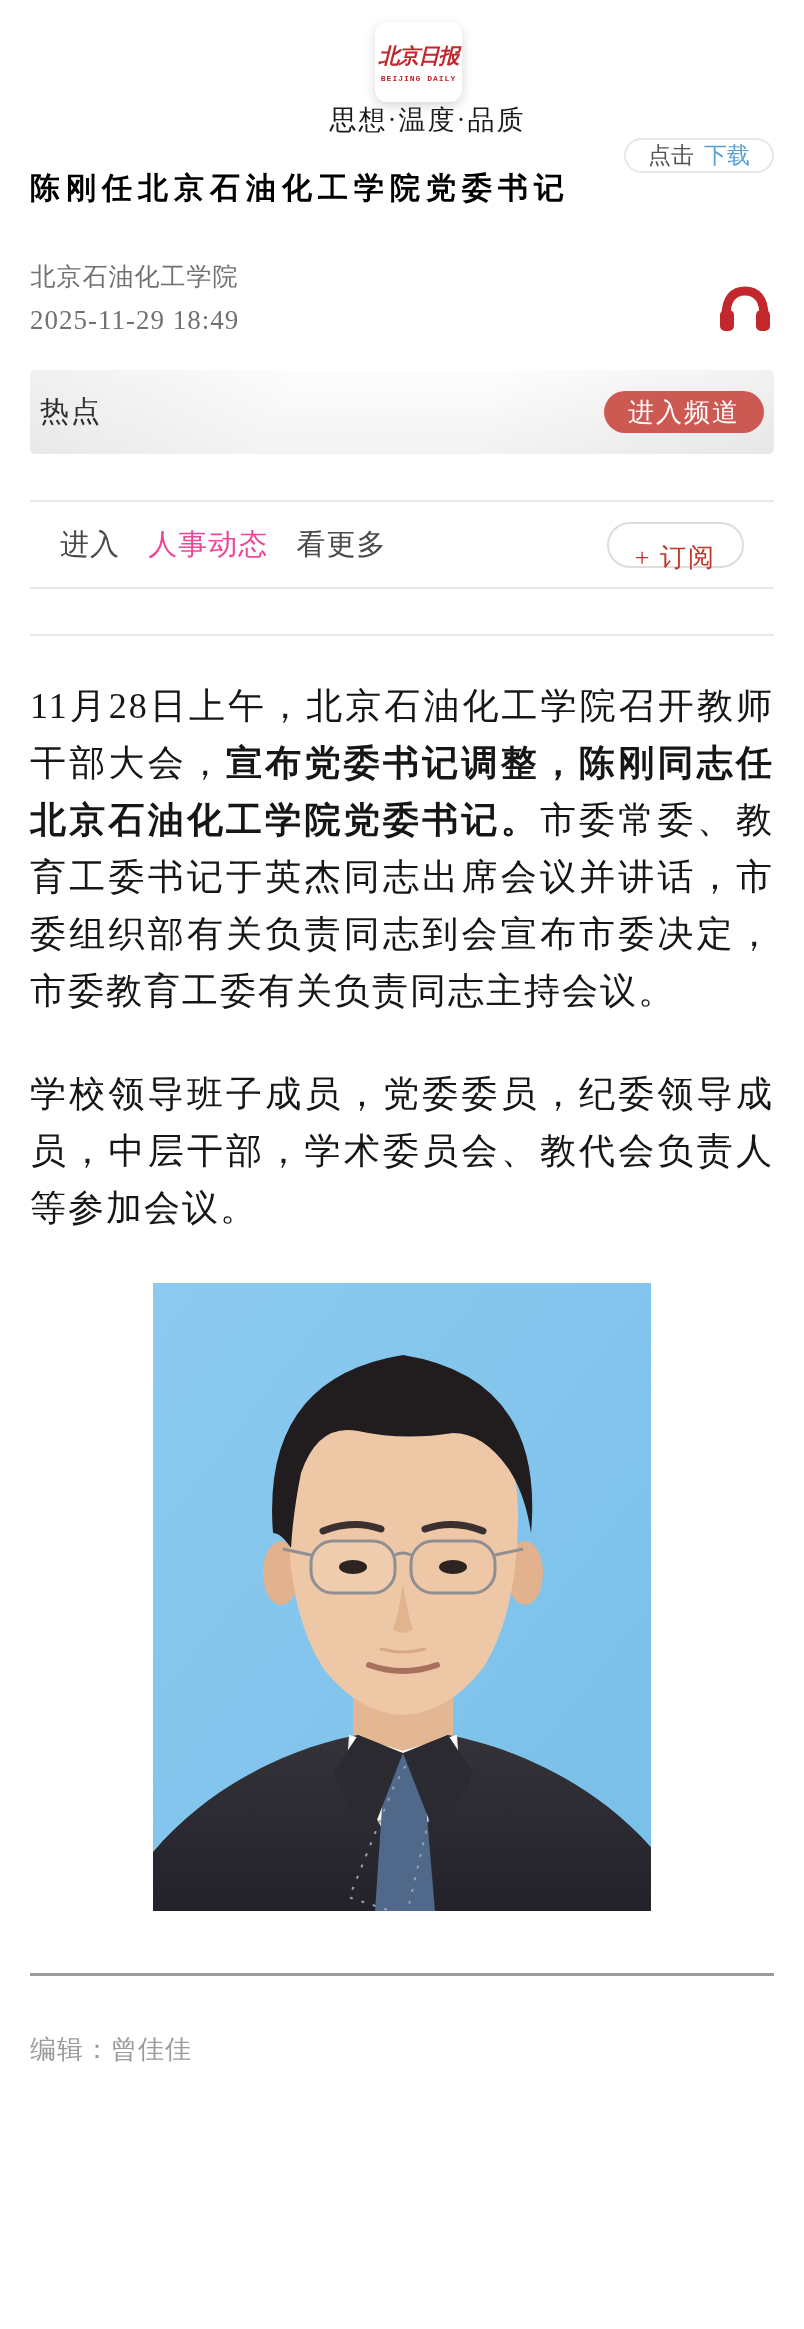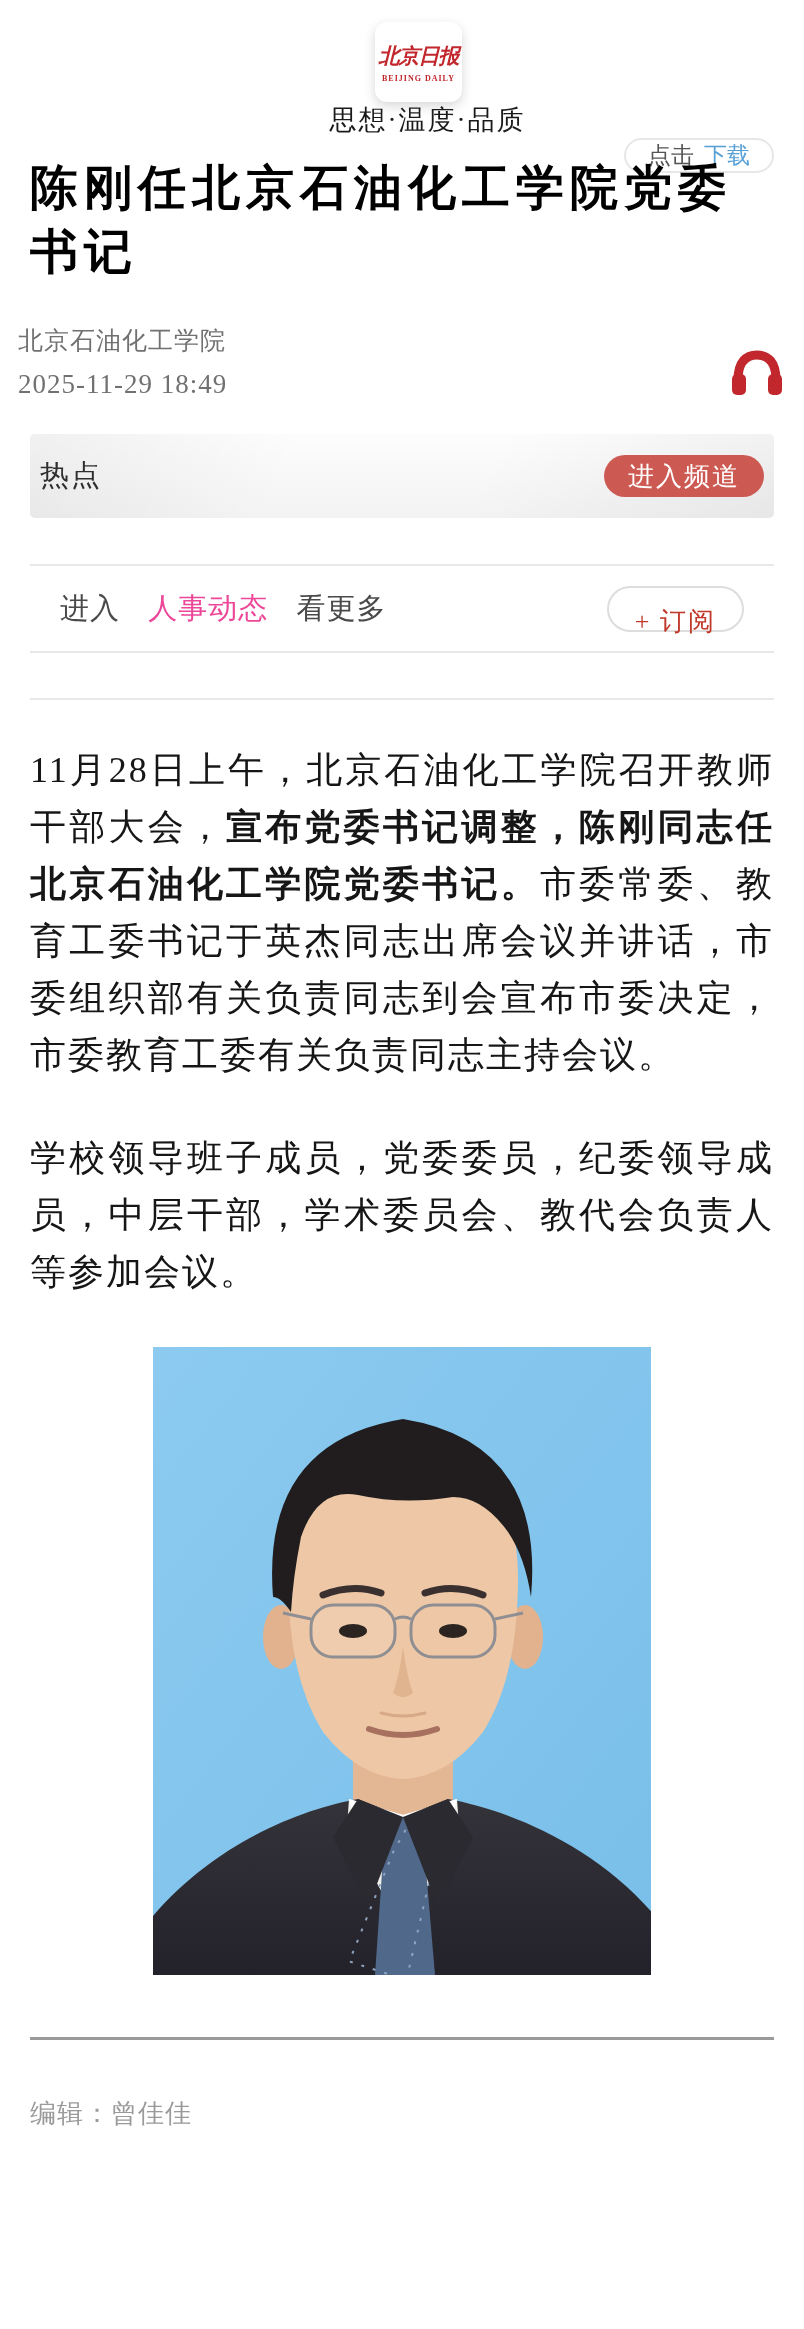--- a/index.html
+++ b/index.html
@@ -23,42 +23,42 @@
     display:flex; flex-direction:column; align-items:center; justify-content:center;
     cursor:pointer;
   }
   .logo-cn {
     font-size:21px; font-weight:bold; font-style:italic;
     color:#c1272d; letter-spacing:-1px; white-space:nowrap;
   }
   .logo-en {
     font-size:8px; font-weight:bold; color:#c1272d;
     letter-spacing:1px; margin-top:4px;
-    font-family:Liberation Serif, serif;
+    font-family:Liberation Mono, monospace;
   }
   .tagline {
     margin-left:18px; font-size:27px; color:#1a1a1a; letter-spacing:2px;
   }
   .download-pill {
     margin-left:auto; background:#fff;
     border:2px solid #e7e7e7; border-radius:22px;
     height:42px; padding:0 22px;
     font-family:inherit; font-size:23px; color:#555;
     display:flex; align-items:center; gap:10px; cursor:pointer;justify-content:center;
   }
   .dl-blue { color:#57a0d6; }
 
   
   .title {
     margin:44px 30px 0; width:744px;
-    font-size:48px; line-height:64px; font-weight:bold; color:#000;
+    font-size:30px; line-height:64px; font-weight:bold; color:#000;
     letter-spacing:6px;
   }
   .meta {
-    margin:40px 18px 0; display:flex; align-items:flex-end;
+    margin:40px 30px 0; display:flex; align-items:flex-end;text-align:center;
   }
   .source { font-size:25px; color:#717171; letter-spacing:1px; }
   .datetime { font-size:27px; color:#717171; margin-top:12px; letter-spacing:1px; }
   .listen-btn {
     margin-left:auto; margin-bottom:2px;
     background:none; border:none; cursor:pointer; line-height:0;
   }
 
   
   .hot-card {

